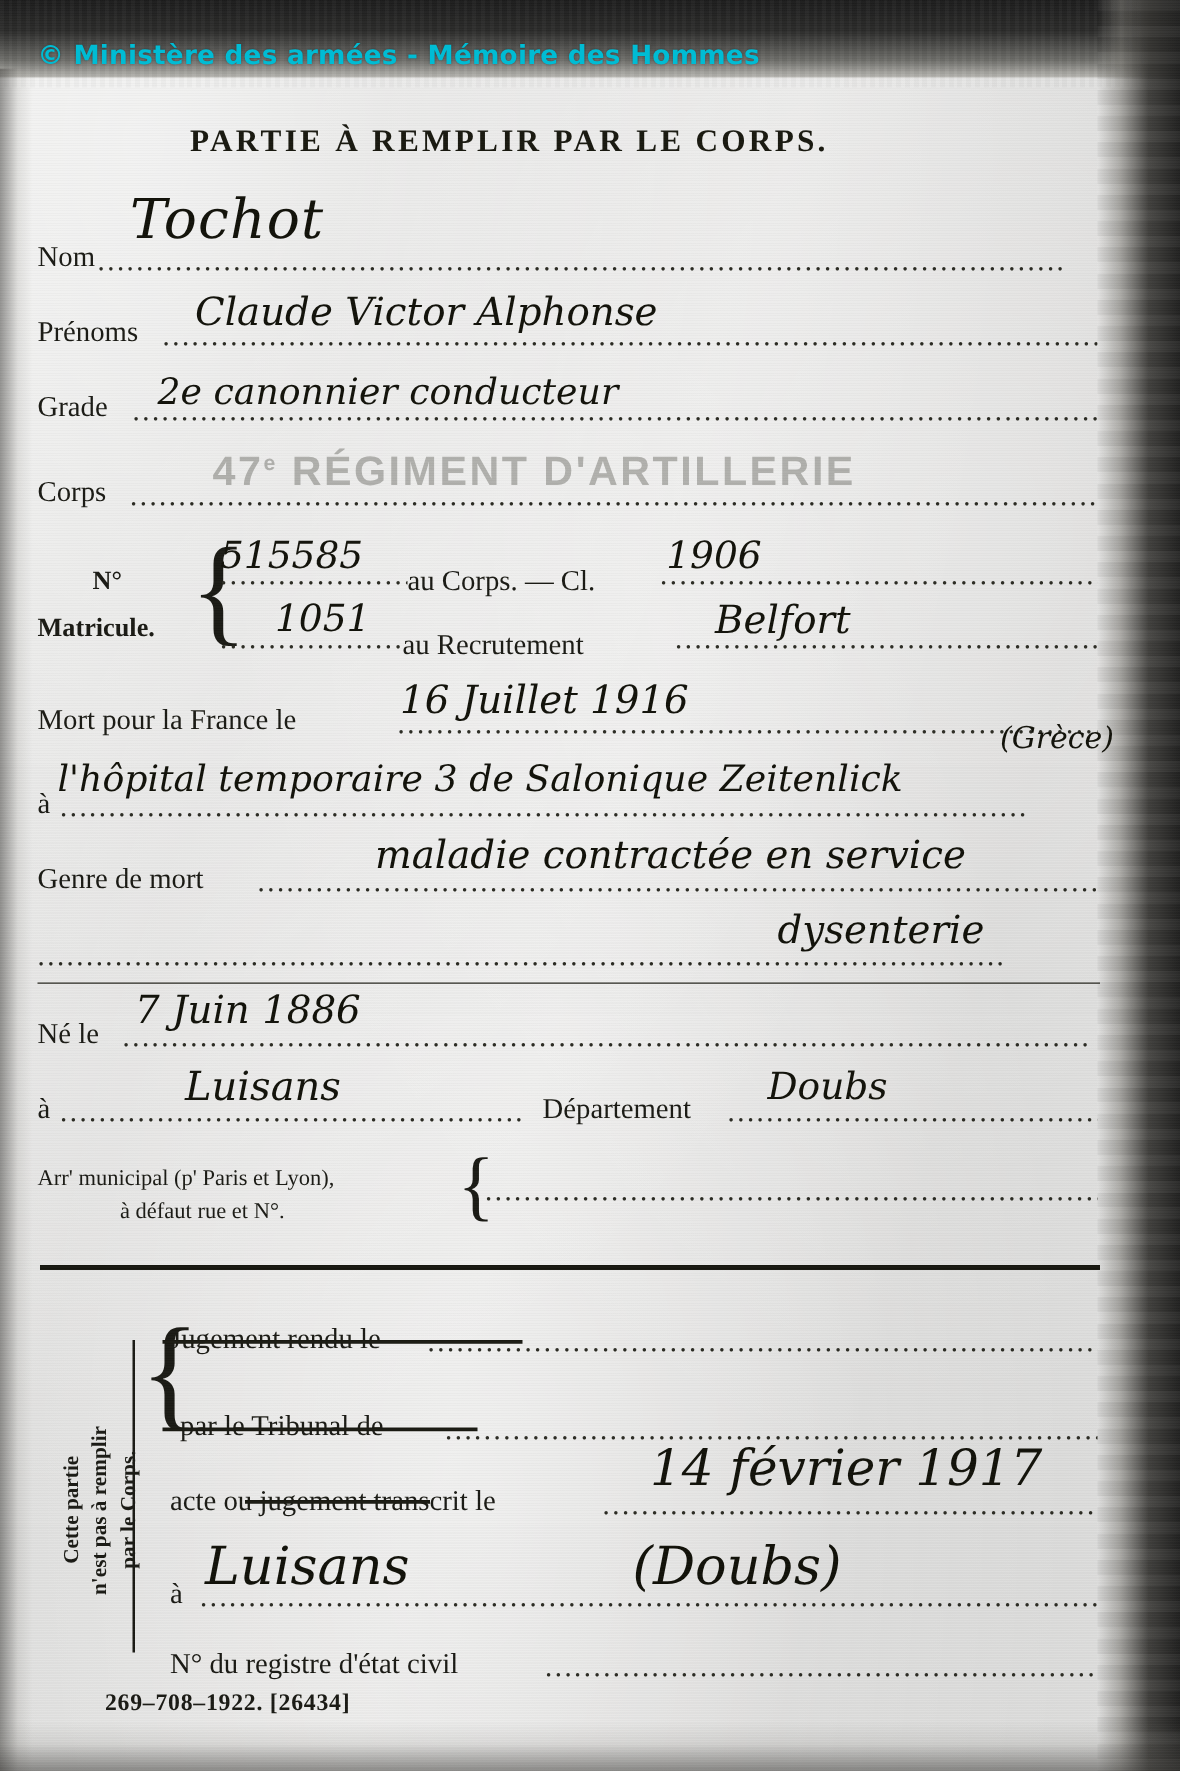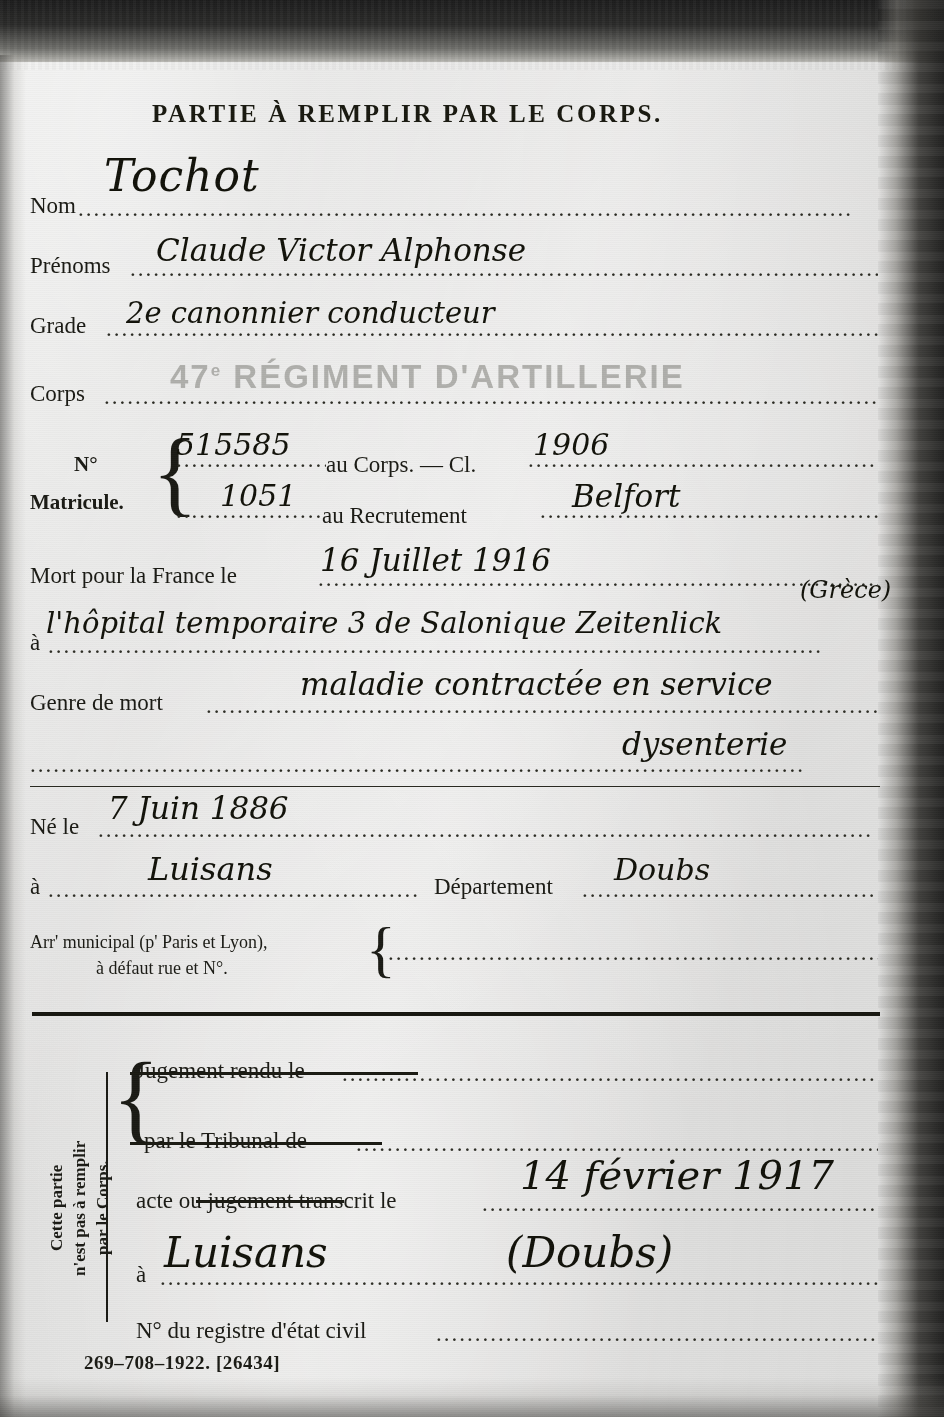--- a/index.html
+++ b/index.html
@@ -205,20 +205,21 @@
 <div id="page">
 
   <div class="paper"></div>
   <div class="scan-top"></div>
   <div class="scan-top-grain"></div>
   <div class="scan-right"></div>
   <div class="scan-right-streaks"></div>
   <div class="left-edge"></div>
   <div class="scan-bottom"></div>
 
+  <div class="watermark">© Ministère des armées - Mémoire des Hommes</div>
 
   <div class="stamp">47<sup>e</sup> RÉGIMENT D'ARTILLERIE</div>
 
   <div class="form">
 
     <div class="title">PARTIE À REMPLIR PAR LE CORPS.</div>
 
     <div class="printed lbl" style="left:30px; top:193px;">Nom</div>
     <div class="dots" style="left:78px; top:196px; width:800px;">....................................................................................................</div>
     <div class="hand hand-lg" style="left:104px; top:150px; font-size:44px; letter-spacing:1px;">Tochot</div>

